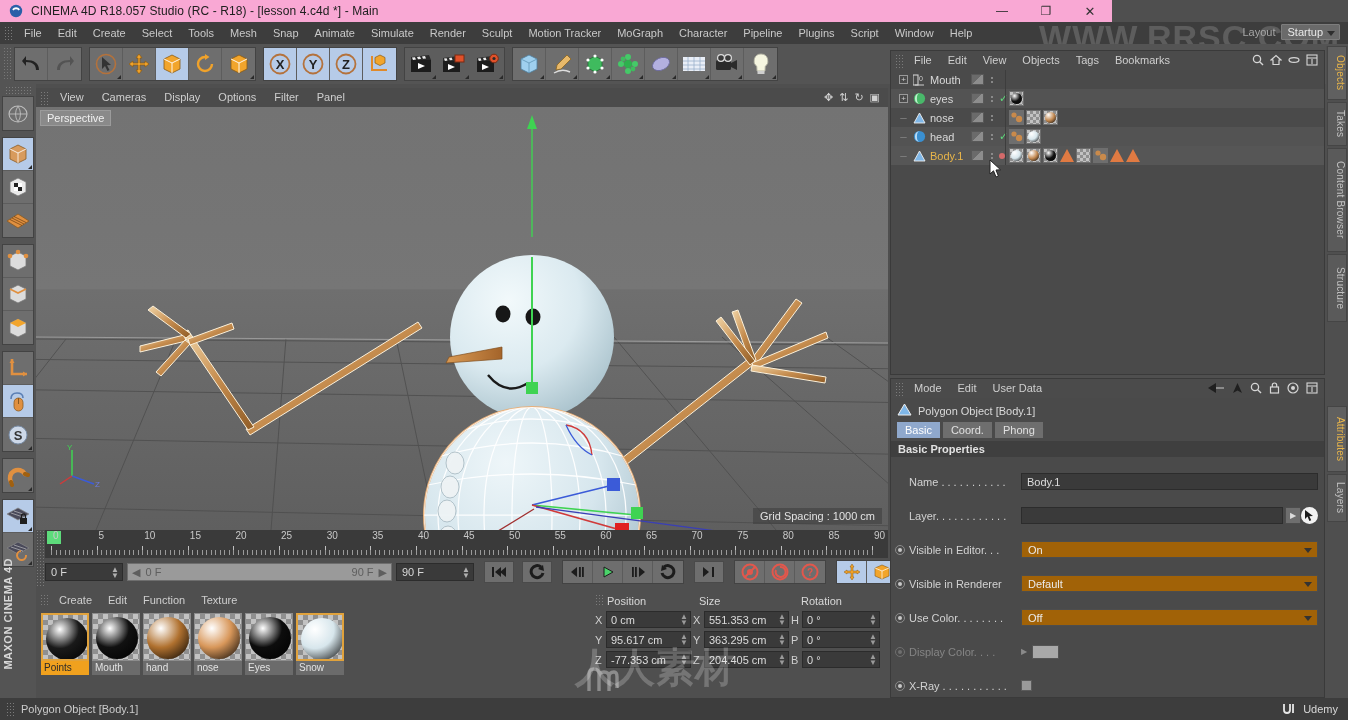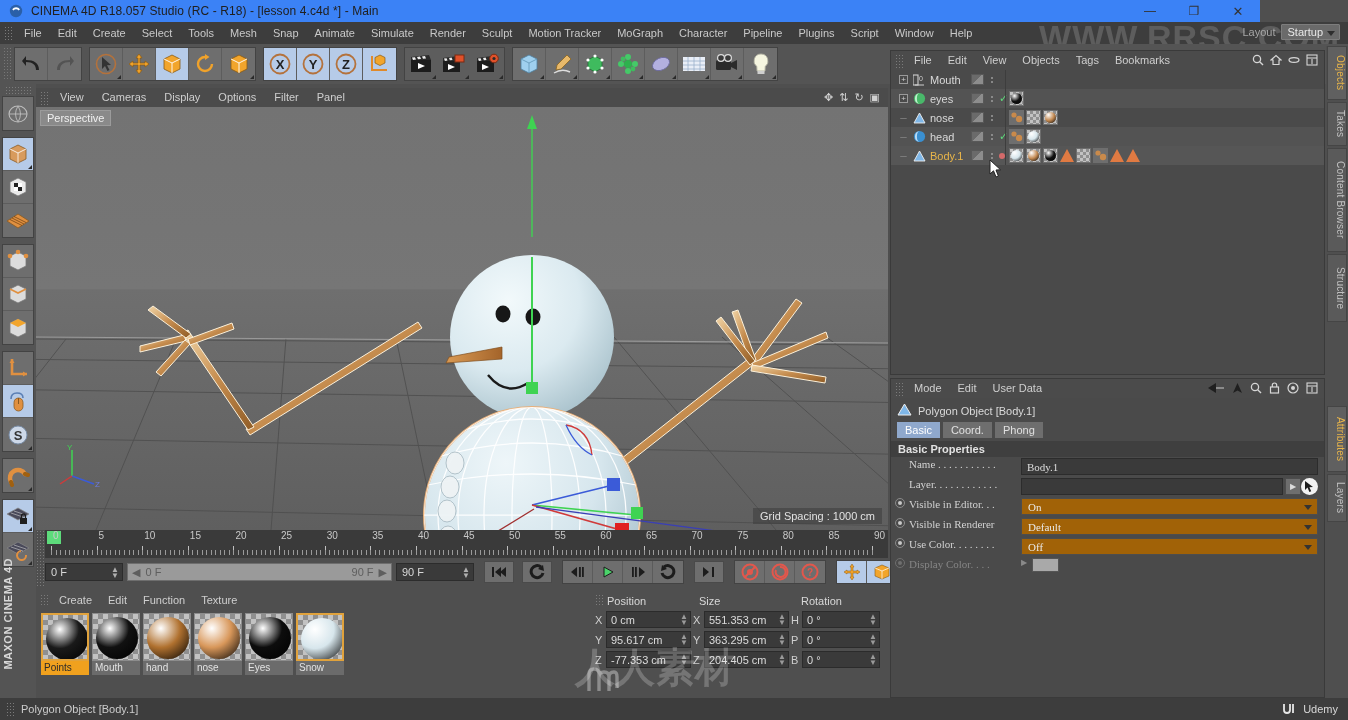--- a/index.html
+++ b/index.html
@@ -1,22 +1,22 @@
 <!DOCTYPE html>
 <html><head>
 <meta charset="utf-8">
 <style>
   * { box-sizing: border-box; margin:0; padding:0; }
   html,body { width:1348px; height:720px; overflow:hidden; background:#5a5a5a;
     font-family:"Liberation Sans", sans-serif; font-size:11px; color:#c8c8c8; }
   #app { position:relative; width:1348px; height:720px; background:#4f4f4f; }
 
   
-  .titlebar { position:absolute; left:0; top:0; width:1260px; height:22px;
-    background:#3b82f6; display:flex; align-items:center; }
+  .titlebar { position:absolute; left:0; top:0; width:1112px; height:22px;
+    background:#f9a8d4; display:flex; align-items:center; }
   .tb-icon { width:18px; height:14px; margin-left:7px; display:flex; align-items:center; justify-content:center; }
   .tb-title { font-size:12px; color:#202020; margin-left:6px; letter-spacing:.1px; }
   .tb-controls { margin-left:auto; display:flex; height:22px; }
   .tb-btn { width:44px; height:22px; display:flex; align-items:center; justify-content:center;
     color:#333; font-size:12px; }
   .tb-btn.close { font-size:13px; }
 
   
   .menubar { position:absolute; left:0; top:22px; width:1348px; height:22px;
     background:#3d3d3d; display:flex; align-items:center; }
@@ -163,21 +163,21 @@
   .atmenu { height:19px; display:flex; align-items:center; background:#4b4b4b; }
   .atmenu .mi { padding:0 8px; font-size:11px; color:#cfcfcf; line-height:19px; }
   .atmenu .grip { width:9px; height:14px; margin:0 2px 0 4px;
     background-image:radial-gradient(#7b7b7b 1px, transparent 1px); background-size:3px 3px; }
   .aticons { margin-left:auto; display:flex; align-items:center; gap:7px; padding-right:6px; color:#d6d6d6; }
   .atobj { display:flex; align-items:center; gap:6px; padding:5px 0 3px 6px; font-size:11px; color:#dadada; }
   .attabs { display:flex; gap:3px; padding:0 0 3px 6px; }
   .attab { font-size:11px; color:#e0e0e0; background:#6e6e6e; padding:2px 8px; }
   .attab.sel { background:#8fa8cc; color:#ffffff; }
   .atsection { background:#3f3f3f; font-size:11px; color:#e2e2e2; font-weight:bold; padding:2px 7px; }
-  .arow { display:flex; height:19px; margin-top:1px; padding-left:4px;font-family:Liberation Serif, serif; }
+  .arow { display:flex; align-items:center; height:19px; margin-top:15px; padding-left:4px; }
   .radio { width:10px; height:10px; border-radius:50%; border:1px solid #8c8c8c; position:relative;
     margin-right:4px; flex:none; }
   .radio:after { content:""; position:absolute; left:2px; top:2px; width:4px; height:4px;
     border-radius:50%; background:#c8c8c8; }
   .radio.off { border-color:#6f6f6f; }
   .radio.off:after { background:#6f6f6f; }
   .alabel { width:112px; font-size:11px; color:#d2d2d2; white-space:nowrap; overflow:hidden; }
   .alabel.dim { color:#858585; }
   .afield { flex:1; background:#3a3a3a; border:1px solid #2c2c2c; height:17px; color:#dcdcdc;
     font-size:11px; line-height:16px; padding:0 5px; margin-right:6px; }
@@ -1403,20 +1403,25 @@
           <div class="radio"></div>
           <div class="alabel">Use Color. . . . . . . .</div>
           <div class="adrop">Off</div>
         </div>
         <div class="arow">
           <div class="radio off"></div>
           <div class="alabel dim">Display Color. . . .</div>
           <span style="color: rgb(138, 138, 138); font-size: 8px; margin-right: 5px;">▶</span>
           <div class="swatch"></div>
         </div>
+        <div class="arow">
+          <div class="radio"></div>
+          <div class="alabel">X-Ray . . . . . . . . . . .</div>
+          <div class="chk"></div>
+        </div>
       </div>
   </div>
 
   <div class="vtabs" id="vtabs">
       <div class="vtab act" style="height: 54px;">Objects</div>
       <div class="vtab" style="height: 44px;">Takes</div>
       <div class="vtab" style="height: 104px;">Content Browser</div>
       <div class="vtab" style="height: 68px;">Structure</div>
       <div class="vtab act" style="height: 66px; margin-top: 84px;">Attributes</div>
       <div class="vtab" style="height: 48px;">Layers</div>

